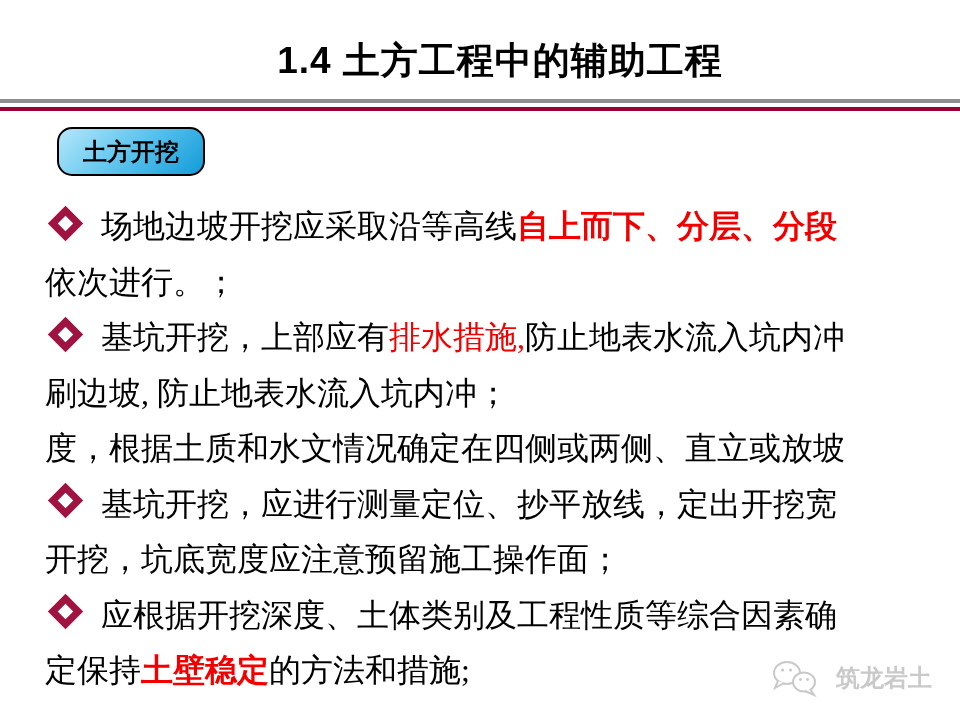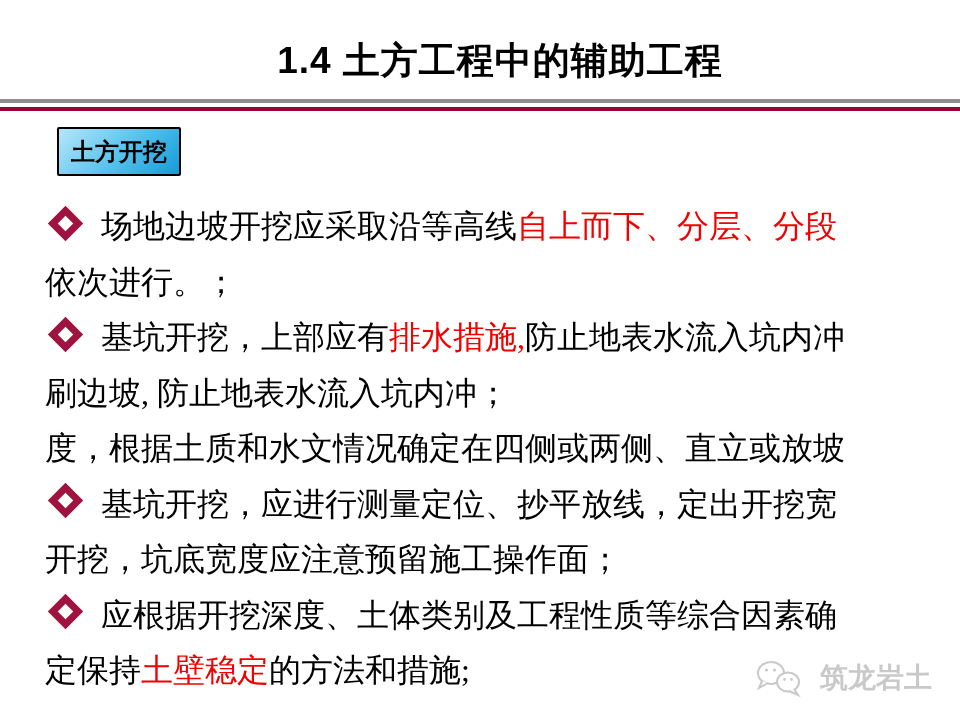--- a/index.html
+++ b/index.html
@@ -11,45 +11,45 @@
   .title{position:absolute;top:36px;left:0;width:100%;text-align:center;
          font-family:"Liberation Sans","DejaVu Sans",sans-serif;
          font-weight:bold;font-size:37px;color:#000;letter-spacing:1px;margin-left:20px;}
 
   
   .rule{position:absolute;left:0;width:100%;}
   .rule-gray{top:99px;height:4px;background:var(--rule-gray);}
   .rule-maroon{top:107px;height:4px;background:var(--rule-maroon);}
 
   
-  .tag-btn{position:absolute;left:57px;top:127px;width:124px;height:49px;
-           border:2.5px solid #000;border-radius:2px;box-sizing:border-box;
+  .tag-btn{position:absolute;left:57px;top:127px;width:148px;height:49px;
+           border:2.5px solid #000;border-radius:15px;box-sizing:border-box;
            display:flex;align-items:center;justify-content:center;
            background:linear-gradient(135deg,var(--btn-light) 0%,var(--btn-mid) 55%,var(--btn-dark) 100%);
            font-family:Liberation Mono, monospace;
            font-weight:bold;font-size:24px;color:#000;}
 
   
   .content{position:absolute;left:45px;top:205px;width:880px;}
   .line{height:55.5px;display:flex;align-items:flex-start;white-space:nowrap;
         font-size:32px;color:#000;}
   .line .seg{display:inline-block;}
   .seg.red{color:var(--red-text);}
-  .seg.bold{font-weight:normal;}
+  .seg.bold{font-weight:bold;}
 
   .diamond-wrap{flex:0 0 auto;width:36px;height:36px;margin:0 18px 0 2px;
                 display:flex;align-items:center;justify-content:center;}
   .diamond{width:11px;height:11px;border:7px solid var(--diamond);
            transform:rotate(45deg);background:#fff;}
 
   
   .watermark{position:absolute;right:28px;bottom:22px;display:flex;
              align-items:center;gap:16px;color:var(--wm-gray);
              font-family:"Liberation Sans","DejaVu Sans",sans-serif;
-             font-size:28px;font-weight:bold;text-align:center;}
+             font-size:24px;font-weight:bold;text-align:center;}
   .wm-icon{width:52px;height:40px;flex:0 0 auto;}
 </style>
 </head>
 <body>
 
 <div class="slide">
 
   <div class="title">1.4 土方工程中的辅助工程</div>
 
   <div class="rule rule-gray"></div>

